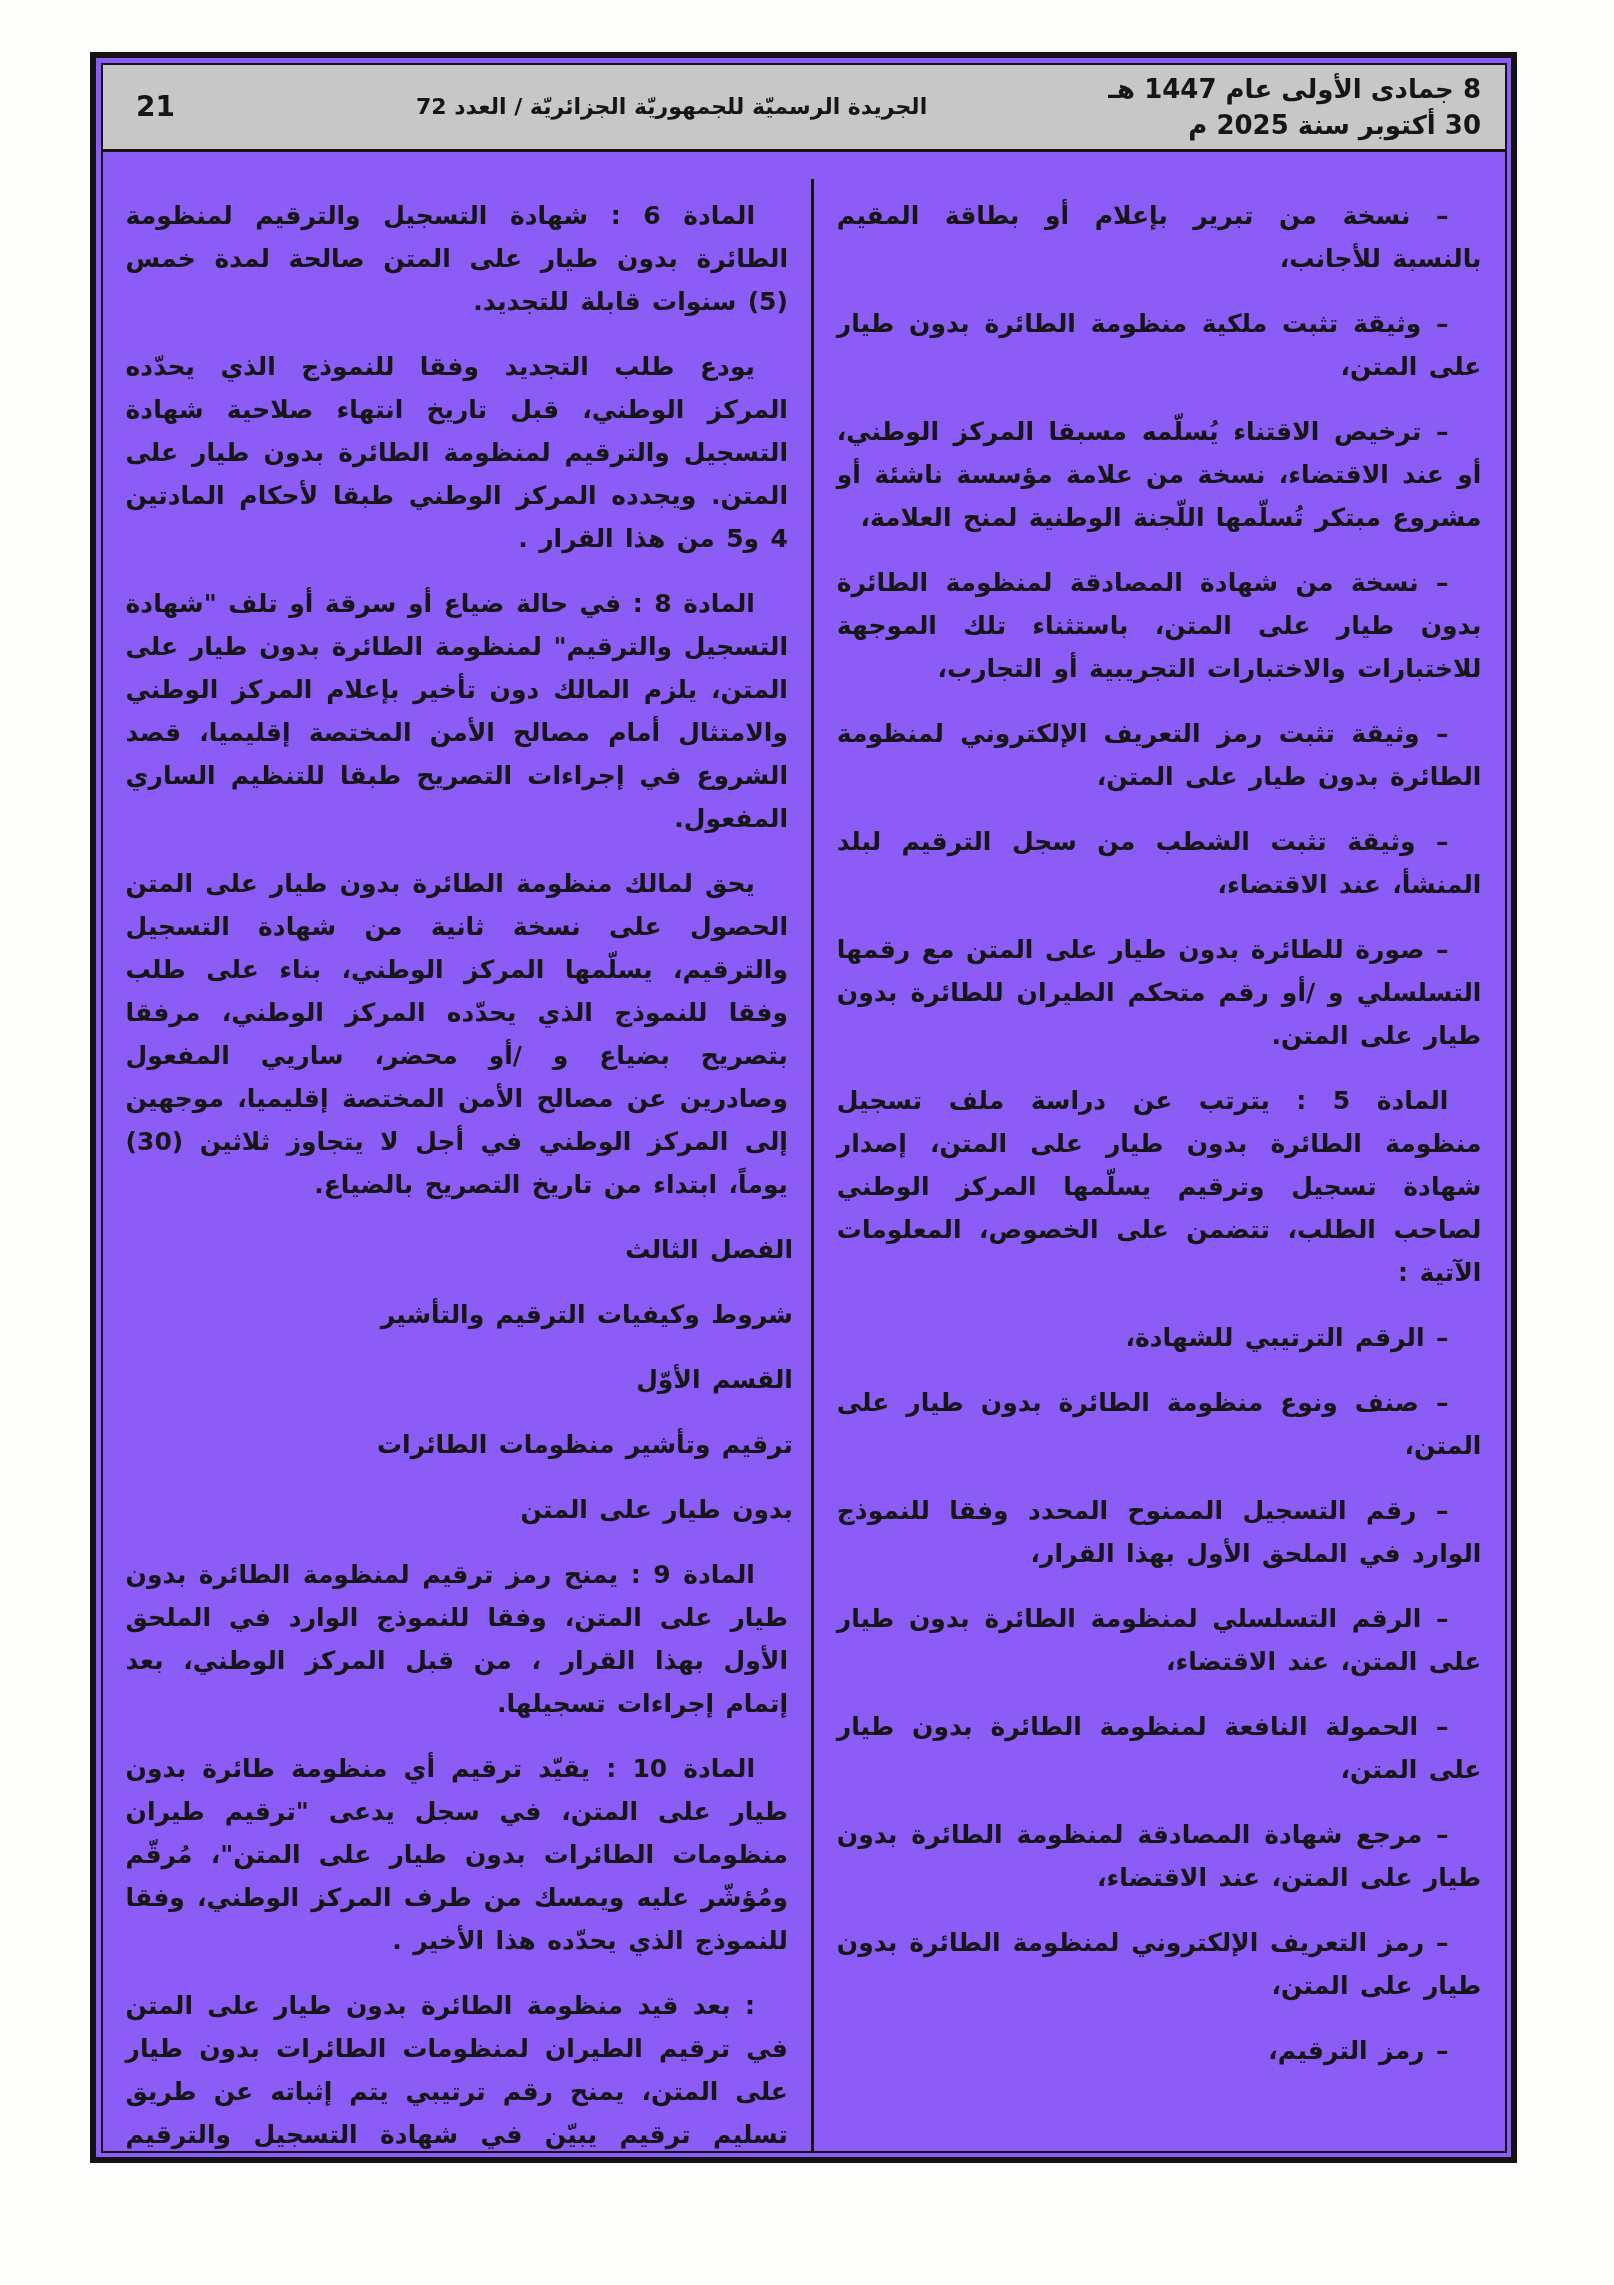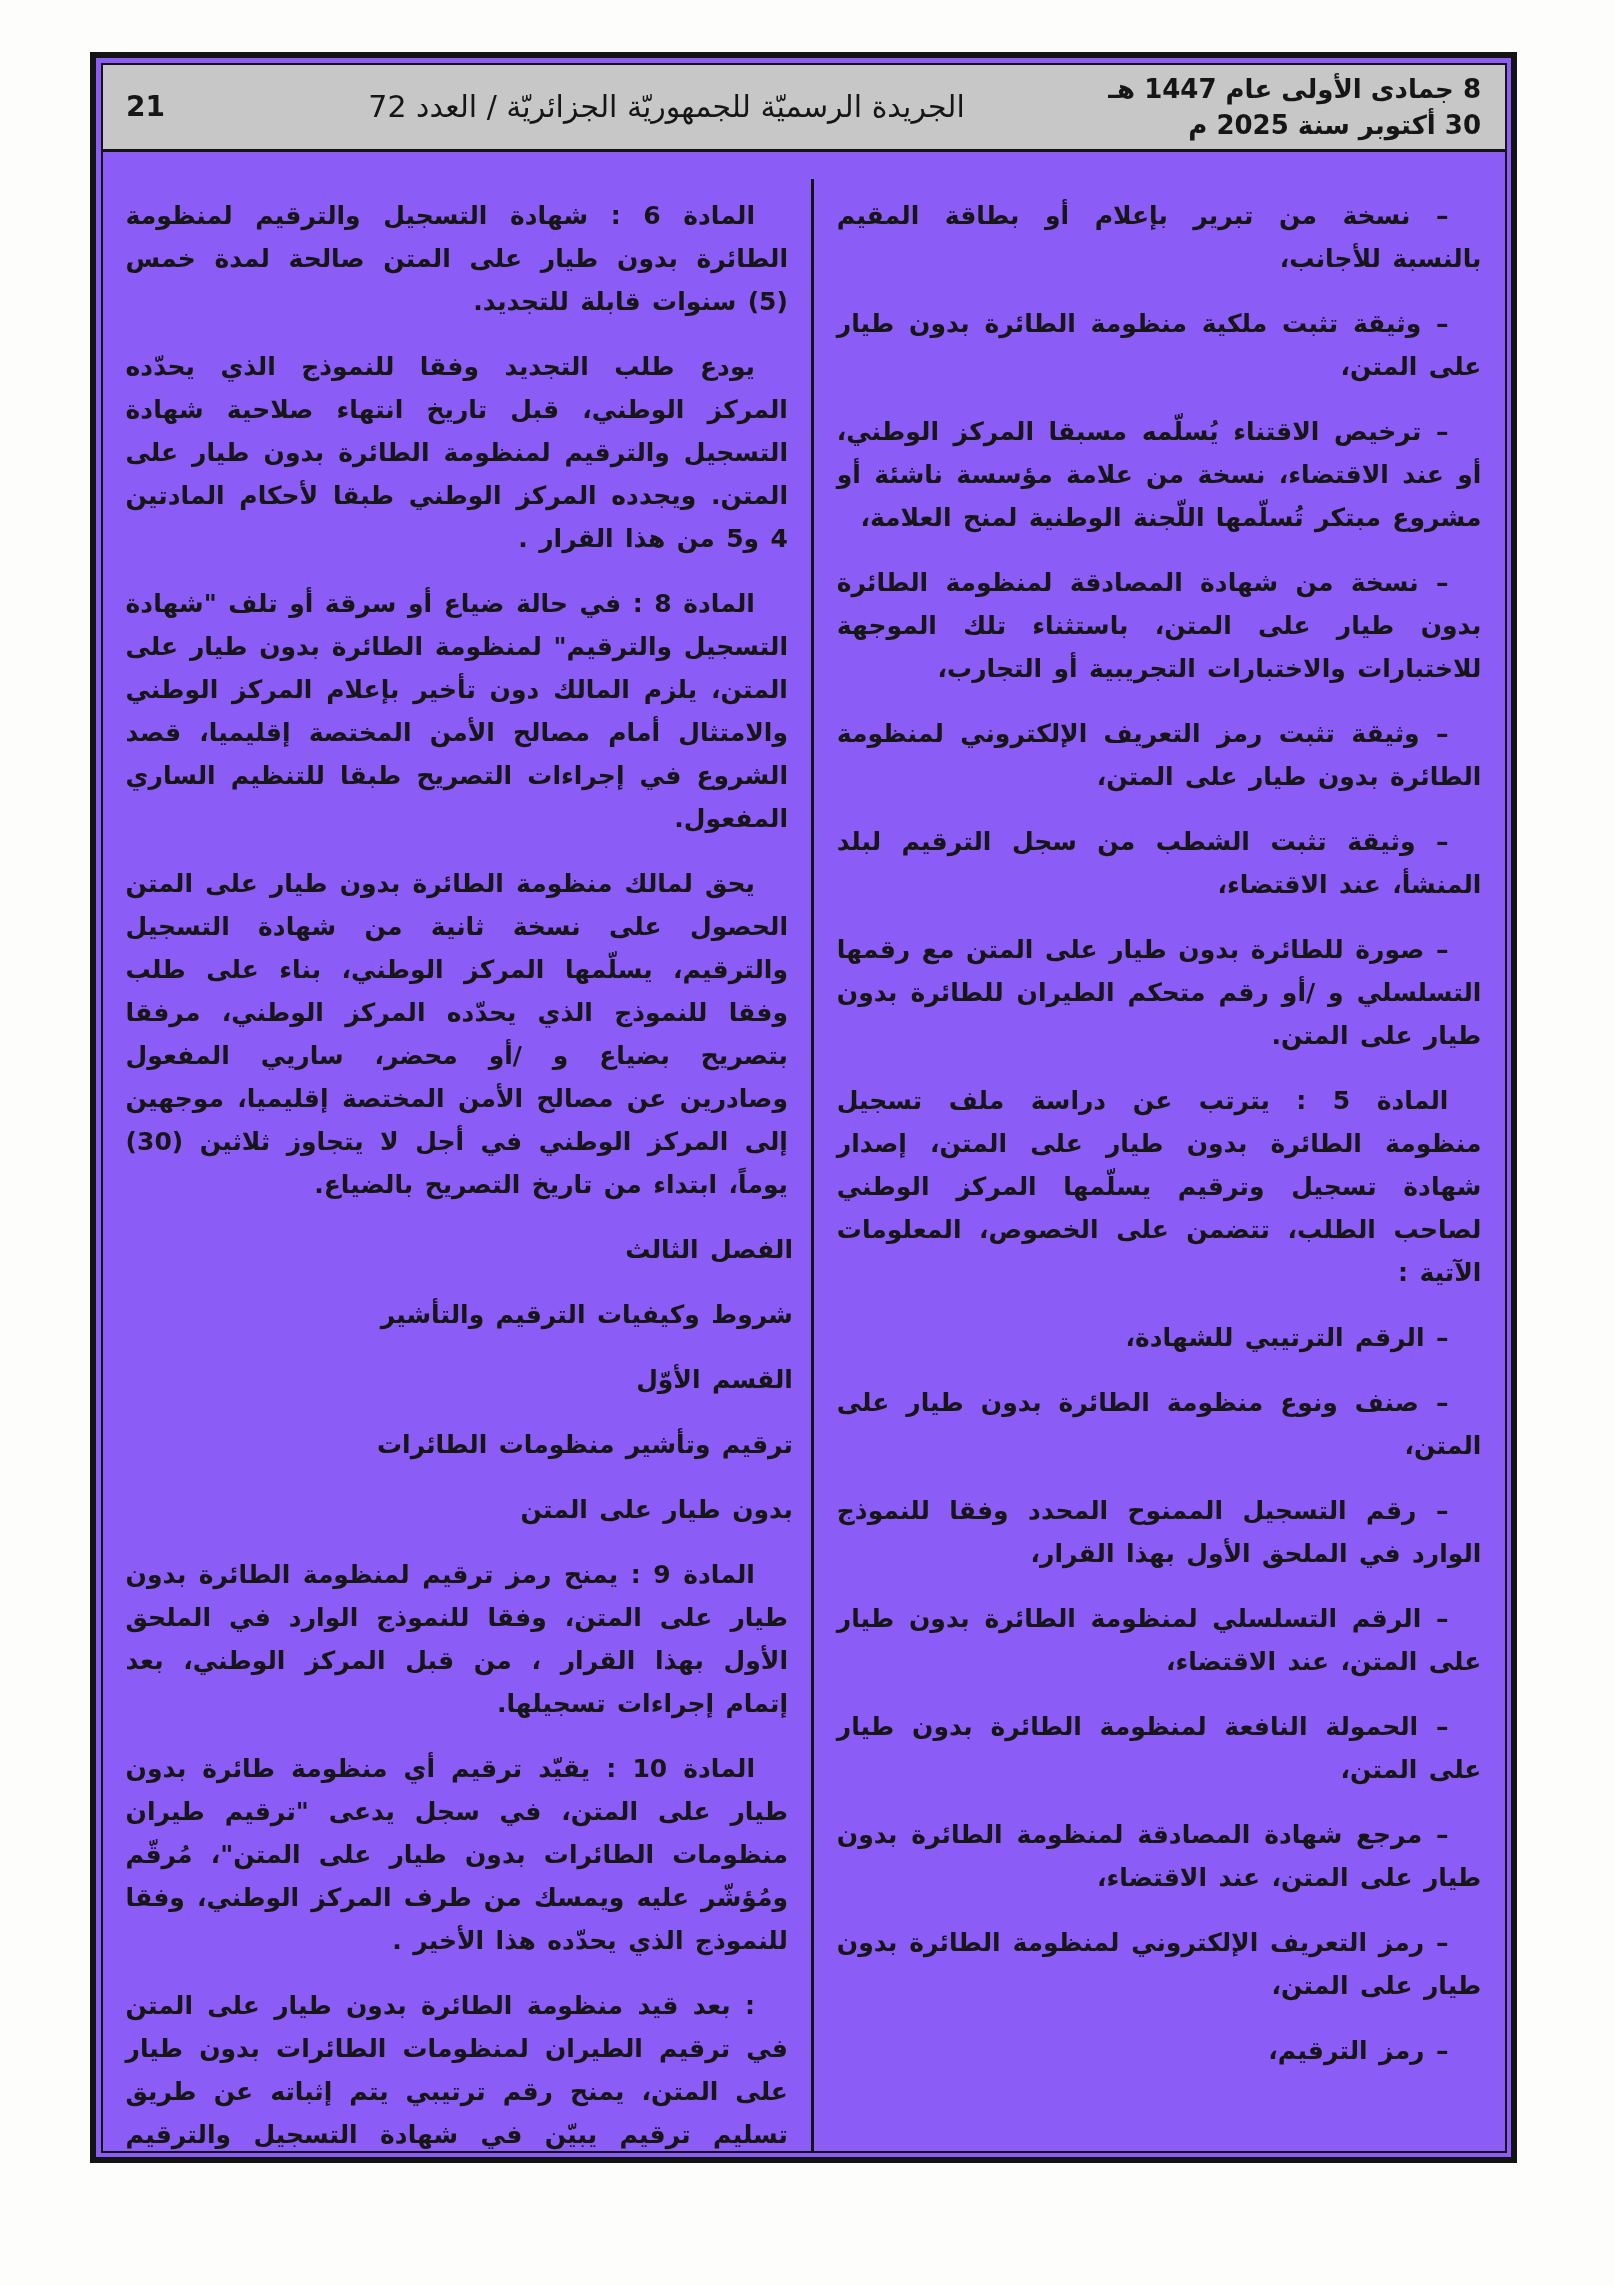--- a/index.html
+++ b/index.html
@@ -15,22 +15,22 @@
   }
   .frame-inner{
     border:2.7px solid #141414;height:100%;box-sizing:border-box;
     display:flex;flex-direction:column;overflow:hidden;
   }
   .header{
     flex:0 0 87px;height:87px;background:#c7c7c7;border-bottom:3.6px solid #141414;
     display:flex;align-items:center;direction:rtl;padding:0 23.5px;box-sizing:border-box;
   }
   .hdr-date{font-size:26px;font-weight:bold;line-height:36px;text-align:right;white-space:nowrap;}
-  .hdr-title{flex:1;text-align:center;font-size:30px;font-weight:normal;padding-left:36px;}
-  .hdr-page-num{font-size:28px;font-weight:bold;min-width:63px;text-align:left;}
+  .hdr-title{flex:1;text-align:center;font-size:22px;font-weight:bold;padding-left:36px;}
+  .hdr-page-num{font-size:28px;font-weight:bold;min-width:63px;text-align:left;margin-left:10px;}
   .columns{
     flex:1;display:flex;direction:rtl;
     padding:42px 5.4px 9px;box-sizing:border-box;
   }
   .col{box-sizing:border-box;}
   .col-right{flex:0 0 680px;padding:0 12.7px;}
   .divider{flex:0 0 2.7px;background:#141414;margin:-14.5px 5.4px 38px;}
   .col-left{flex:1;padding:0 12.7px;}
   p{
     margin:0 5px 22px;font-size:25px;font-weight:bold;line-height:43px;

